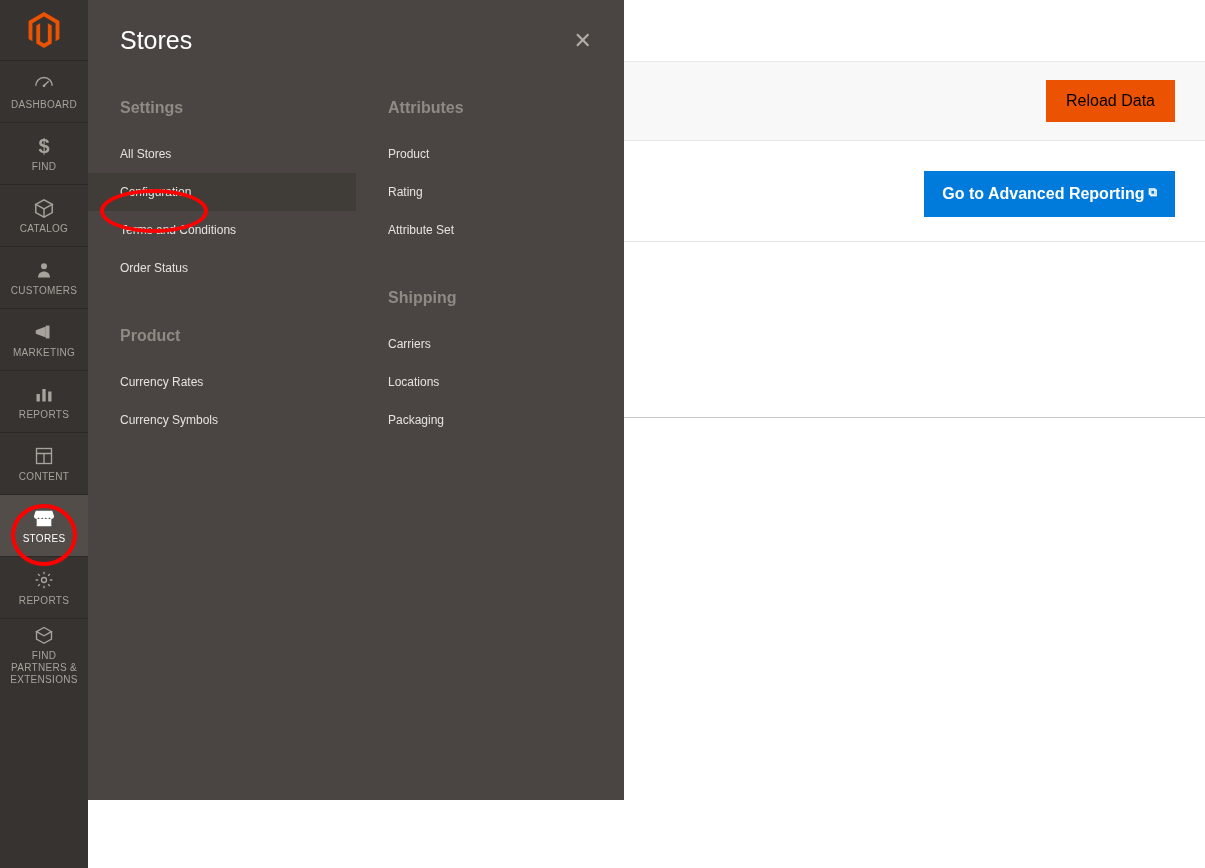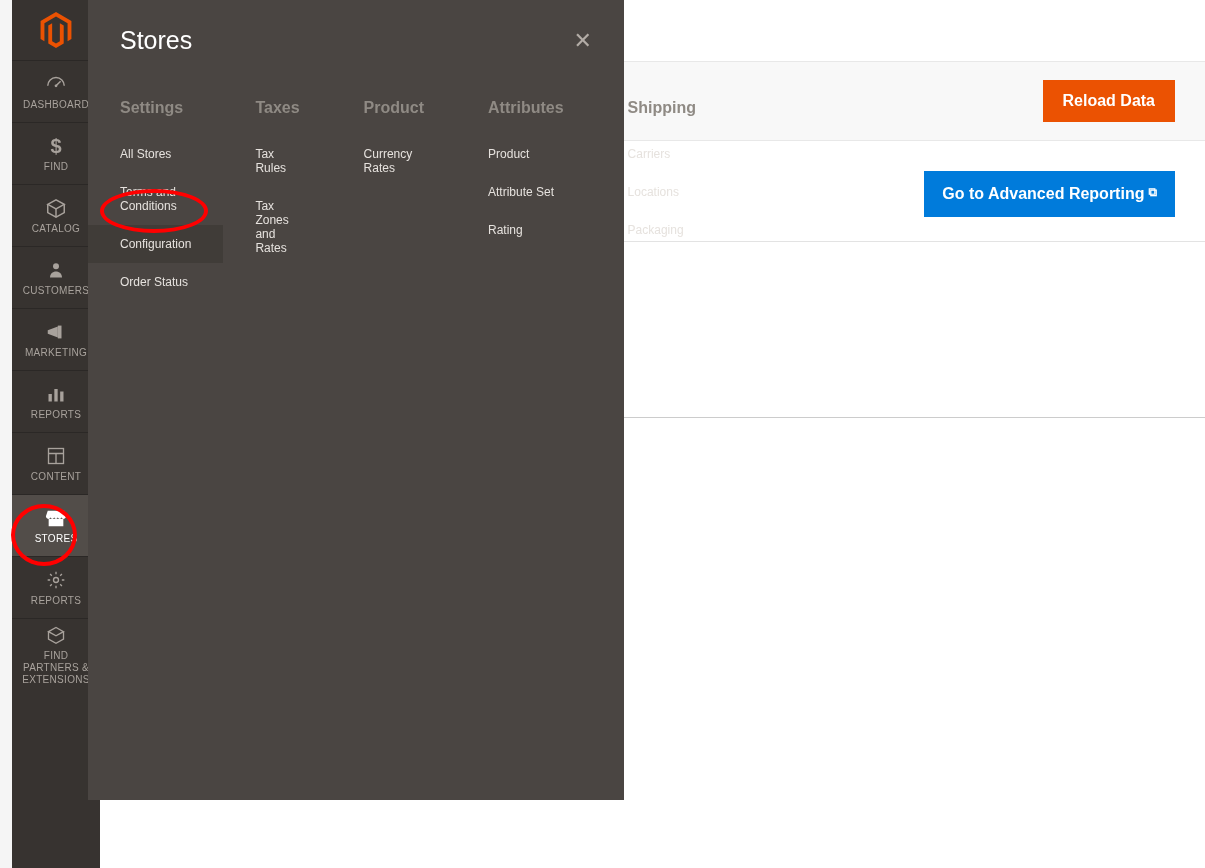--- a/index.html
+++ b/index.html
@@ -14,54 +14,54 @@
     --blue:#0088cc;
     --blue-btn:#007bdb;
     --page:#ffffff;
     --gray-border:#e3e3e3;
     --gray-tab:#f5f5f5;
   }
   *{box-sizing:border-box;margin:0;padding:0;font-family:Arial,Helvetica,sans-serif}
   body{background:#f5f5f5;color:#333;width:1205px;height:868px;overflow:hidden;position:relative}
 
   
-  .sidebar{position:absolute;left:12px;top:0;bottom:0;width:88px;background:var(--sidebar);z-index:10}
+  .sidebar{position:absolute;left:0;top:0;bottom:0;width:88px;background:var(--sidebar);z-index:10}
   .logo{height:60px;display:flex;align-items:center;justify-content:center}
   .logo svg{width:32px;height:36px;fill:var(--orange)}
   .nav{display:flex;flex-direction:column}
   .nav-item{display:flex;flex-direction:column;align-items:center;justify-content:center;height:62px;color:var(--text-dim);font-size:10px;text-align:center;cursor:pointer;border-top:1px solid #2b2826;padding:0 4px}
   .nav-item.double{height:72px}
   .nav-item .ic{width:22px;height:22px;margin-bottom:4px;fill:currentColor;display:flex;align-items:center;justify-content:center;font-size:20px}
   .nav-item.active{background:#524d49;color:#fff}
   .nav-item span.lbl{letter-spacing:.3px}
 
   
   .ring{position:absolute;border:4px solid #ff0000;border-radius:50%;pointer-events:none;z-index:80}
 
   
   .flyout{position:absolute;left:88px;top:0;width:536px;height:800px;background:#4a4542;z-index:50;color:var(--text-light)}
   .fly-head{display:flex;align-items:center;justify-content:space-between;padding:26px 32px 10px 32px}
   .fly-head h1{font-size:25px;font-weight:400;color:#fff}
   .close-x{font-size:22px;color:#b3aca6;cursor:pointer;font-weight:300}
   .fly-body{display:flex;padding:24px 0 0 0}
-  .col{flex:1;display:flex;flex-direction:row}
+  .col{flex:1;display:flex;flex-direction:column}
   .col .section{margin-bottom:30px}
   .col h3{font-size:16px;font-weight:600;color:#8f8a84;padding:10px 32px 18px}
   .fl-item{font-size:12px;color:#e6e2de;padding:12px 32px;cursor:pointer}
   .fl-item:hover, .fl-item.hl{background:#403c38}
 
   
   .main{position:absolute;left:88px;right:0;top:0;bottom:0;background:#fff}
   .topbar{height:62px;display:flex;align-items:center;justify-content:flex-start;gap:26px;padding:0 28px;border-bottom:1px solid #e8e8e8;font-size:14px}
   .topbar .icon{width:20px;height:20px;display:flex;align-items:center;justify-content:center}
   .admin{display:flex;align-items:center;gap:6px;cursor:pointer}
   .admin .caret{font-size:10px}
 
   .page-actions{padding:18px 30px;display:flex;justify-content:flex-end;border-bottom:1px solid #e8e8e8;background:#f8f8f8}
-  .btn-orange{background:var(--orange);color:#ffffff;font-size:16px;font-weight:700;border:none;padding:12px 20px;cursor:pointer}
+  .btn-orange{background:var(--orange);color:#000000;font-size:16px;font-weight:400;border:none;padding:12px 20px;cursor:pointer}
 
   .report-row{display:flex;align-items:center;justify-content:space-between;padding:30px 30px 24px;border-bottom:1px solid var(--gray-border);gap:24px}
   .report-row p{color:#666;font-size:14px;flex:1;line-height:1.6}
   .btn-blue{background:var(--blue-btn);color:#fff;border:none;font-size:16px;font-weight:600;padding:14px 18px;cursor:pointer;white-space:nowrap}
   .ext{font-size:12px;vertical-align:top;margin-left:4px}
 
   .chart-note{padding:24px 30px 12px;font-size:14px;color:#666}
   .chart-note a{color:var(--blue);text-decoration:none}
 
   .stat-row{display:flex;gap:70px;padding:4px 30px 26px}
@@ -188,40 +188,36 @@
 <div class="flyout">
   <div class="fly-head">
     <h1>Stores</h1>
     <span class="close-x">✕</span>
   </div>
   <div class="fly-body">
     <div class="col" id="flycol-left">
         <div class="section">
           <h3>Settings</h3>
           <div class="fl-item">All Stores</div>
+          <div class="fl-item hl">Configuration</div>
           <div class="fl-item">Terms and Conditions</div>
-          <div class="fl-item hl">Configuration</div>
           <div class="fl-item">Order Status</div>
-        </div>
-        <div class="section">
-          <h3>Taxes</h3>
-          <div class="fl-item">Tax Rules</div>
-          <div class="fl-item">Tax Zones and Rates</div>
         </div>
         <div class="section">
           <h3>Product</h3>
           <div class="fl-item">Currency Rates</div>
+          <div class="fl-item">Currency Symbols</div>
         </div>
       </div>
     <div class="col" id="flycol-right">
         <div class="section">
           <h3>Attributes</h3>
           <div class="fl-item">Product</div>
+          <div class="fl-item">Rating</div>
           <div class="fl-item">Attribute Set</div>
-          <div class="fl-item">Rating</div>
         </div>
         <div class="section">
           <h3>Shipping</h3>
           <div class="fl-item">Carriers</div>
           <div class="fl-item">Locations</div>
           <div class="fl-item">Packaging</div>
         </div>
       </div>
   </div>
 </div>

